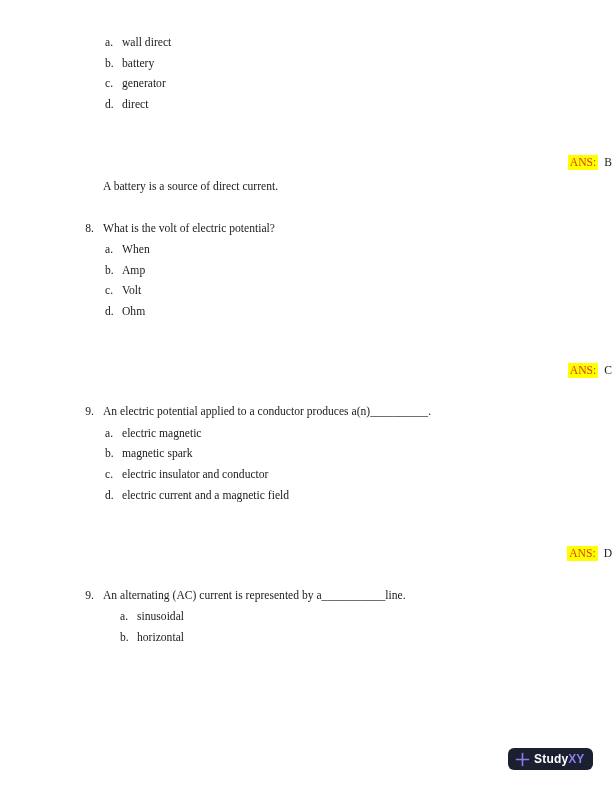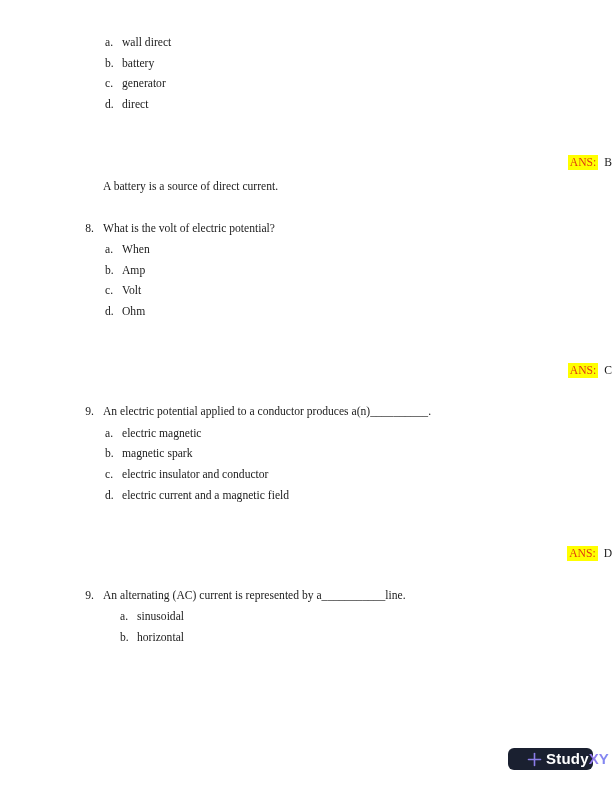--- a/index.html
+++ b/index.html
@@ -47,26 +47,26 @@
 
   
   .brand-badge {
     position: absolute;
     top: 748px; right: 19px;
     width: 85px; height: 22px;
     background: #1a2030;
     border-radius: 6px;
     display: flex;
     align-items: center;
-    padding-left: 19px;
+    padding-left: 7px;
     box-sizing: border-box;
     gap: 4px;
     font-family: "Liberation Sans", "DejaVu Sans", sans-serif;
     font-weight: 700;
-    font-size: 15px;
+    font-size: 12px;
     line-height: 22px;
   }
   .brand-study { color: #ffffff; letter-spacing: 0.2px; }
   .brand-xy {
     color: #8b7ce9;
     background: linear-gradient(100deg, #9a77ec, #7b8df3);
     -webkit-background-clip: text;
     background-clip: text;
     -webkit-text-fill-color: transparent;
   }

